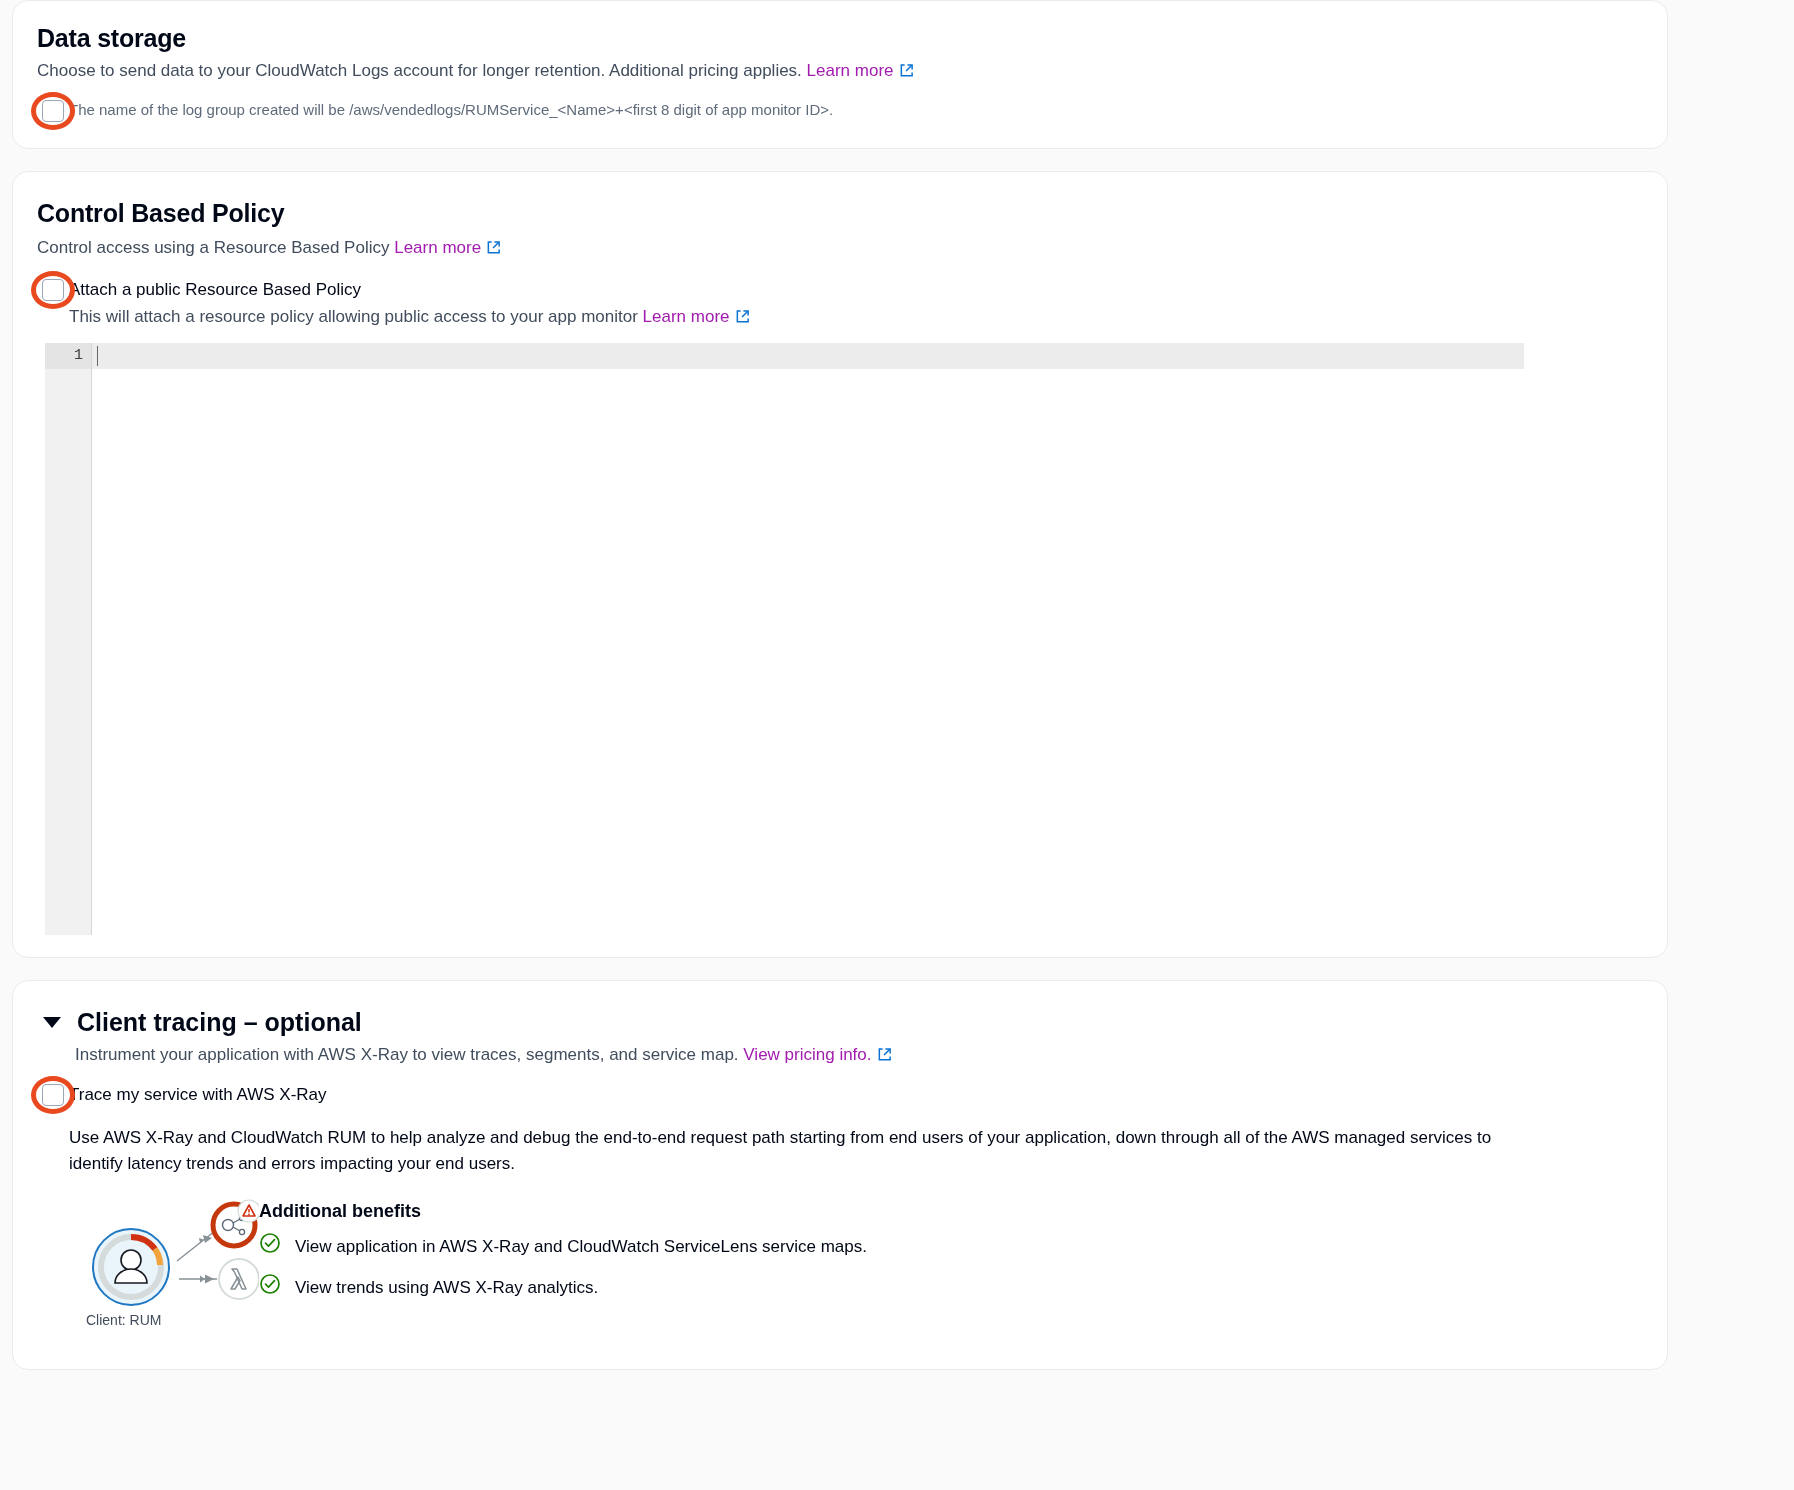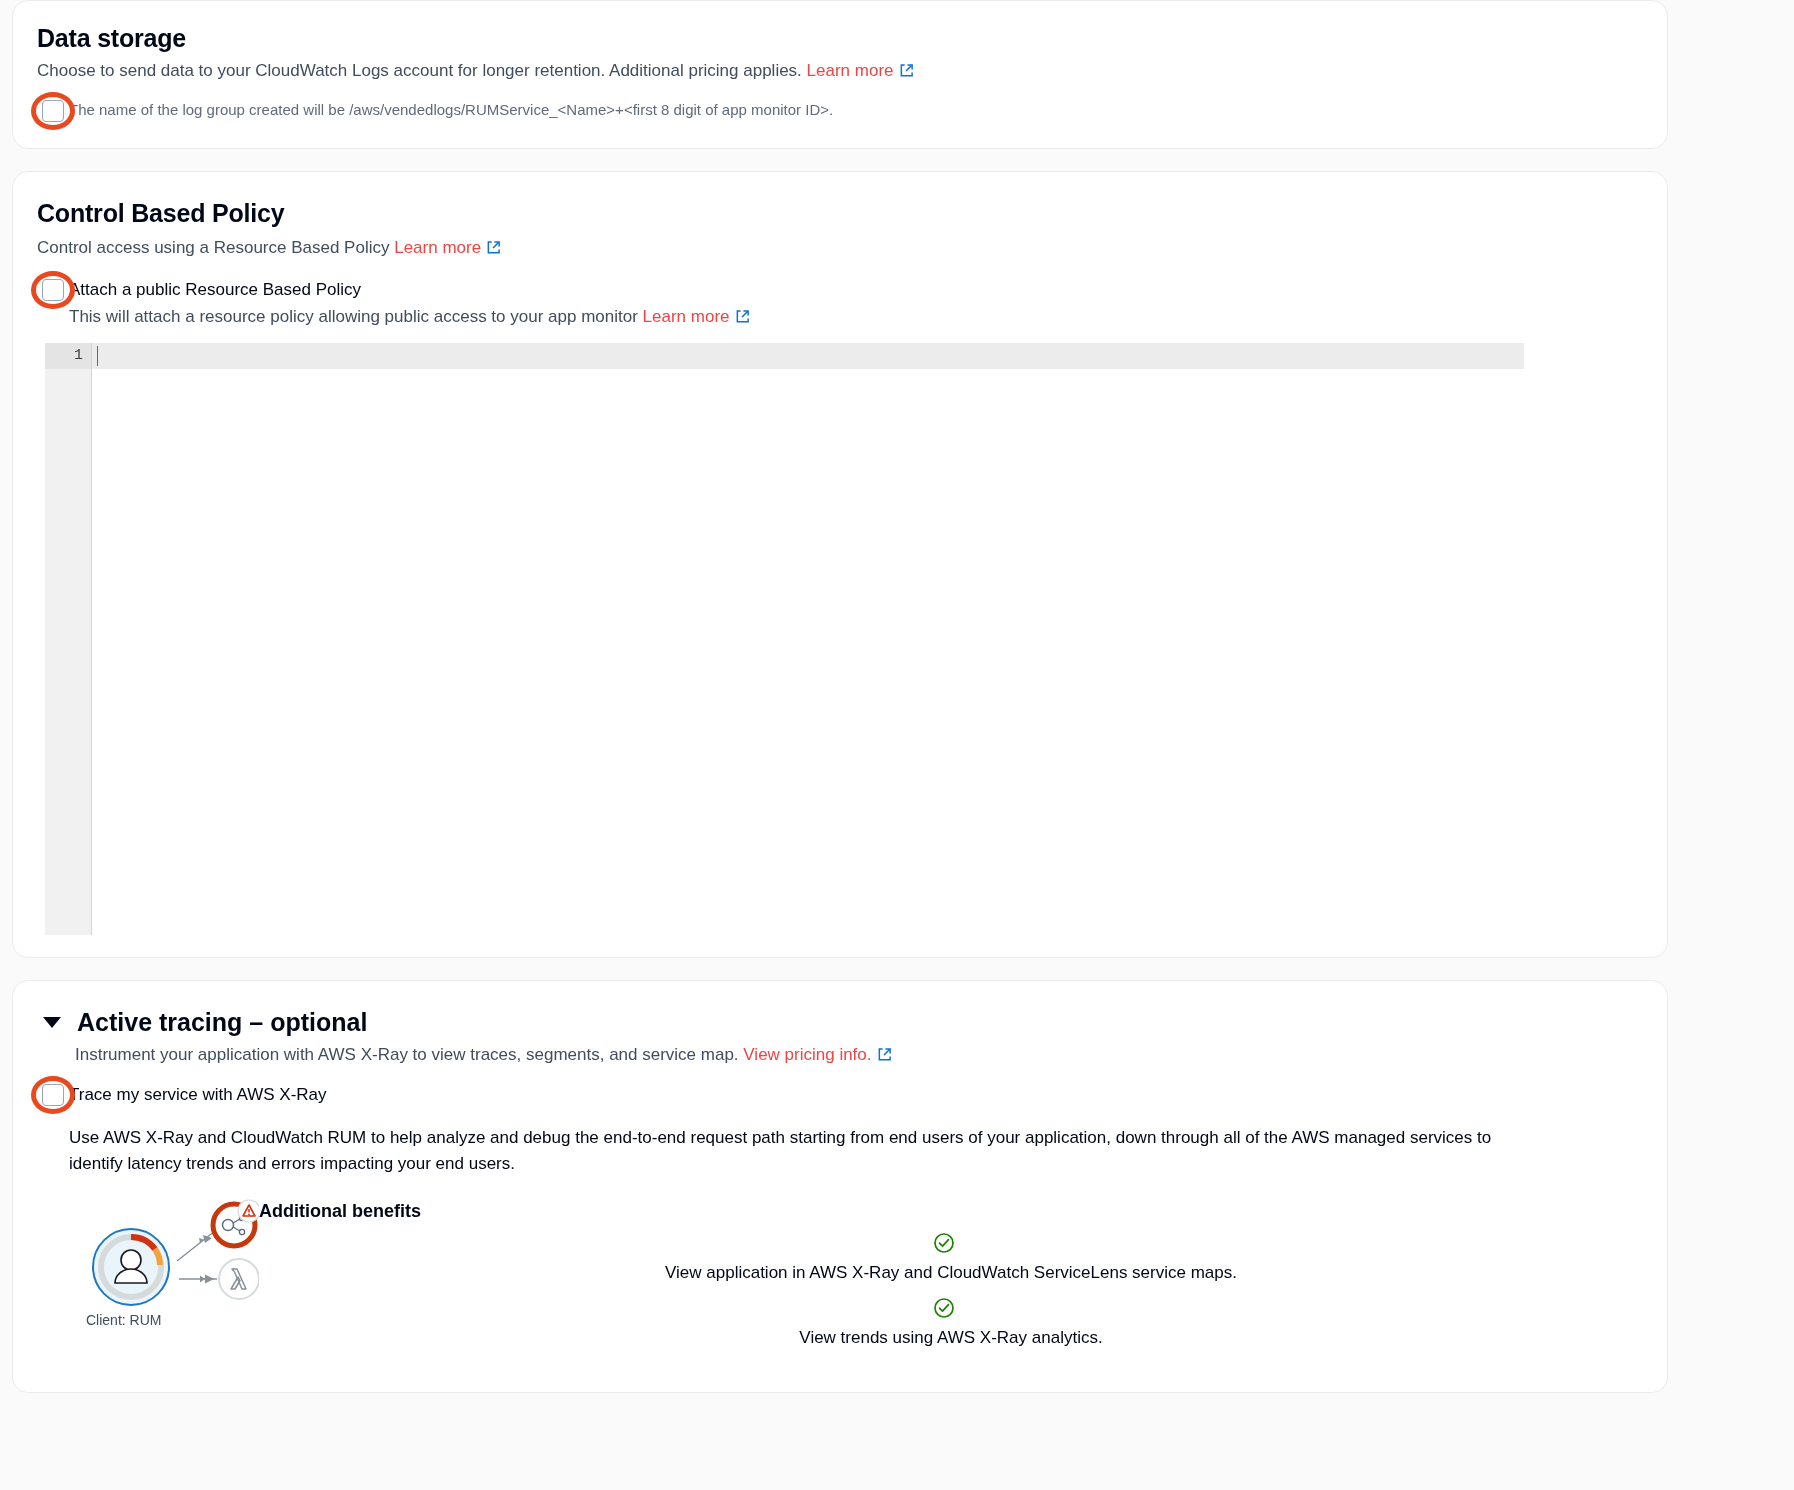--- a/index.html
+++ b/index.html
@@ -37,21 +37,21 @@
     color: #000716;
     letter-spacing: -0.2px;
   }
   .section-desc {
     font-size: 17px;
     line-height: 24px;
     color: #414d5c;
     margin: 0 0 14px 0;
   }
   a.link {
-    color: #ef4444;
+    color: #a21caf;
     text-decoration: none;
     font-size: inherit;
     white-space: nowrap;
   }
   .ext-icon {
     display: inline-block;
     vertical-align: -2px;
     margin-left: 5px;
   }
 
@@ -235,21 +235,20 @@
     color: #000716;
     margin: 0 0 10px 0;
   }
   .benefit-item {
     display: flex;
     align-items: center;
     margin-bottom: 12px;
     font-size: 17px;
     line-height: 24px;
     color: #000716;
-    flex-direction: column;
   }
   .check-icon {
     flex: 0 0 22px;
     margin-right: 14px;
     display: block;
   }
 </style>
 </head>
 <body>
 
@@ -323,21 +322,21 @@
         </div>
       </div>
     </div>
   </div>
 
   <div class="card" id="card-active-tracing">
     <div class="card-inner">
       <div class="tracing-head">
         <span class="caret-toggle"></span>
         <span class="tracing-title">
-          <span>Active tracing</span>
+          <span>Client tracing</span>
           <span>–</span>
           <span class="opt">optional</span>
         </span>
       </div>
 
       <div class="tracing-desc">
         <span>Instrument your application with AWS X-Ray to view traces, segments, and service map.</span>
         <a class="link" href="#"><span>View pricing info.</span><span class="ext-icon"><svg width="15" height="15" viewBox="0 0 16 16">
                 <path d="M6 2H2.5v11.5H14V10" fill="none" stroke="#0972d3" stroke-width="1.6"></path>
                 <path d="M9 2h5v5" fill="none" stroke="#0972d3" stroke-width="1.6"></path>

